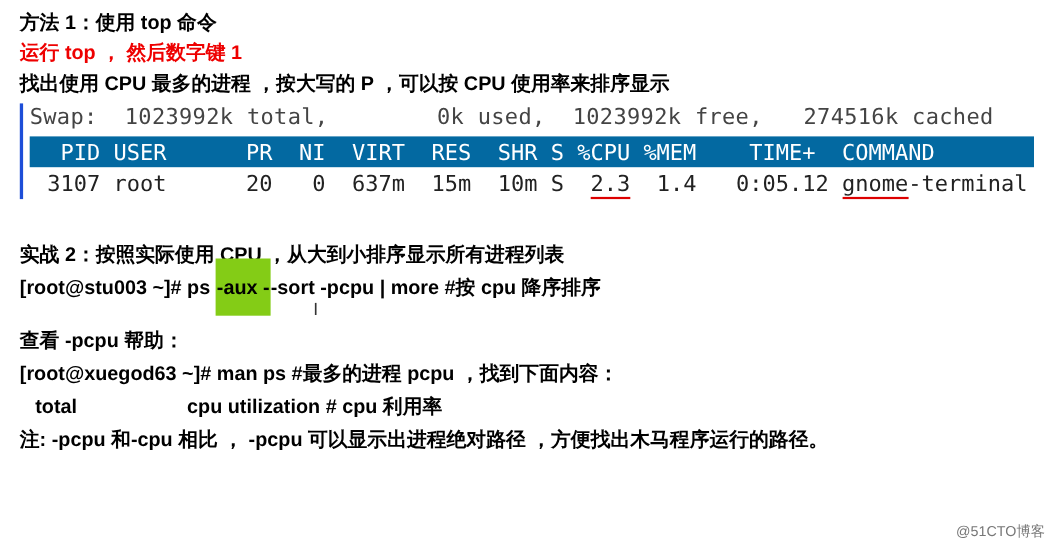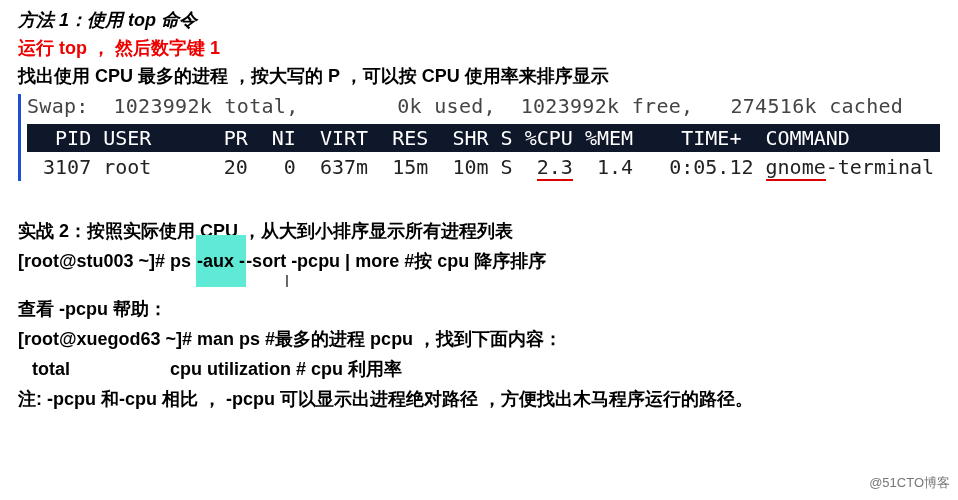--- a/index.html
+++ b/index.html
@@ -1,27 +1,27 @@
 <!DOCTYPE html>
 <html><head>
   <meta charset="utf-8">
   <style>
     * { margin: 0; padding: 0; box-sizing: border-box; }
     body { font-family: "Microsoft YaHei", "SimHei", sans-serif; background: #fff; width: 958px; height: 500px; padding: 8px 18px; position: relative; font-size: 16px; }
-    .heading1 { font-size: 18px; font-weight: bold; margin-bottom: 4px; font-style: italic; }
+    .heading1 { font-size: 18px; font-weight: bold; margin-bottom: 4px; }
     .heading2-red { font-size: 18px; font-weight: bold; color: #e00; margin-bottom: 4px; }
     .heading3 { font-size: 18px; font-weight: bold; margin-bottom: 6px; }
     .terminal-block { font-family: "DejaVu Sans Mono", "Consolas", "Monaco", monospace; font-size: 18px; border-left: 3px solid #1d4ed8; padding-left: 6px; margin-bottom: 14px; }
     .swap-line { font-size: 20px; color: #444; margin-bottom: 6px; white-space: pre; letter-spacing: 0.3px; }
-    .header-row { background: #0f172a; color: #fff; padding: 2px 4px; white-space: pre; font-size: 20px; margin-bottom: 2px; }
+    .header-row { background: #0369a1; color: #fff; padding: 2px 4px; white-space: pre; font-size: 20px; margin-bottom: 2px; }
     .proc-row { white-space: pre; font-size: 20px; color: #222; padding: 0 4px; line-height: 1.35; }
     .underline-red { border-bottom: 2.5px solid #d00; }
     .section-break { height: 18px; }
     .cmd-line { font-weight: bold; font-size: 18px; margin: 6px 0; }
-    .hl-seg { background: #5eead4; padding: 16px 1px; }
+    .hl-seg { background: #84cc16; padding: 16px 1px; }
     .cursor-i { display: inline-block; width: 14px; text-align: center; font-weight: normal; color: #333; }
     .note-line { font-size: 18px; font-weight: bold; margin: 6px 0; }
     .right-watermark { position: absolute; right: 8px; bottom: 8px; color: #777; font-size: 13px; font-weight: normal; }
     .pcpu-line { font-size: 18px; font-weight: bold; margin: 4px 0 4px 14px; }
   </style>
 </head>
 <body>
 
 <div class="heading1">方法 1：使用 top 命令</div>
 <div class="heading2-red">运行 top ， 然后数字键 1</div>

